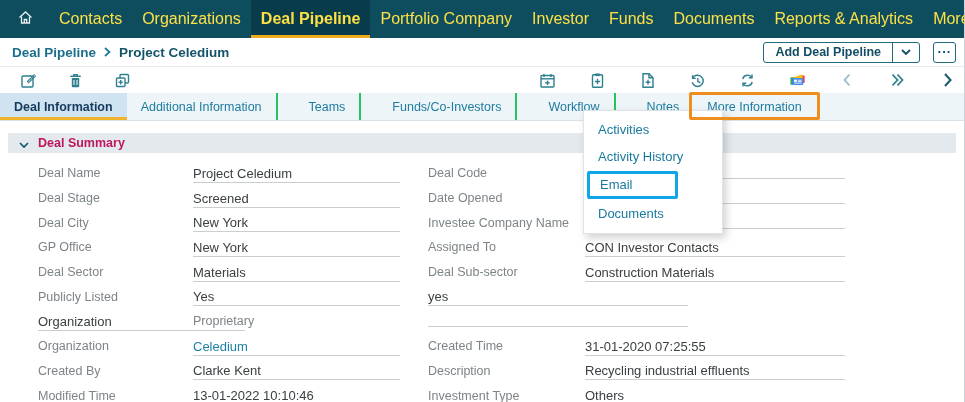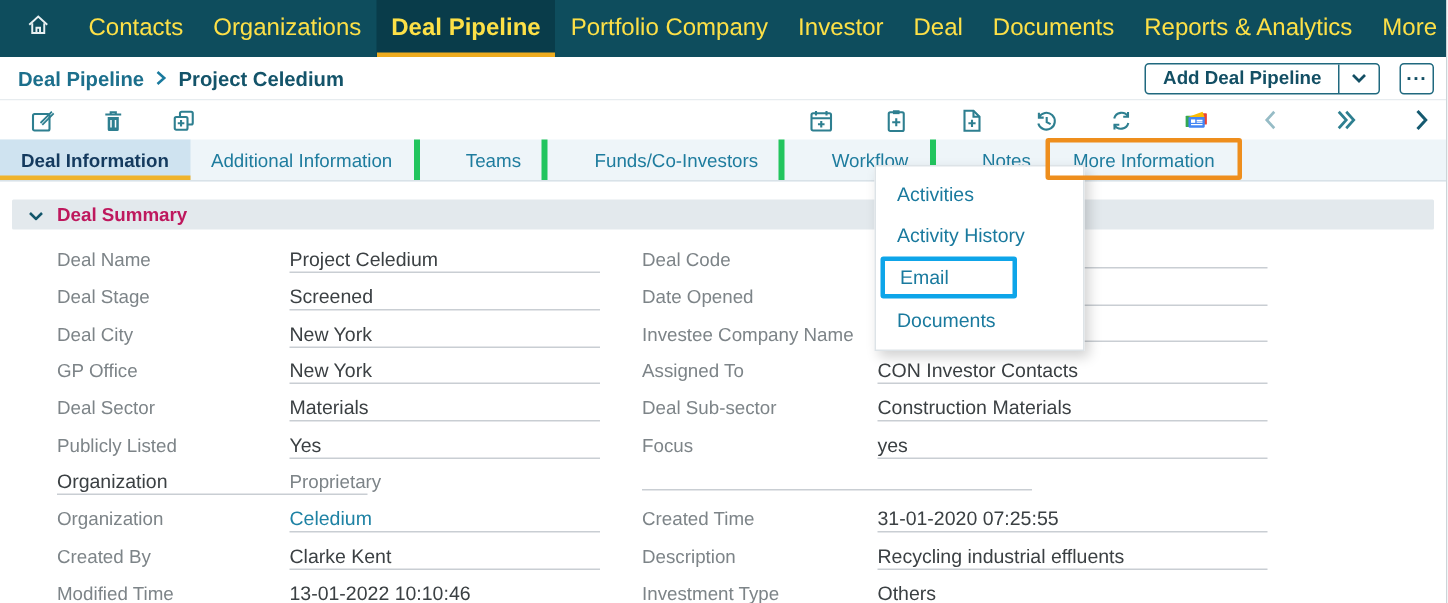--- a/index.html
+++ b/index.html
@@ -28,21 +28,21 @@
   
   .toolbar { height:26px; background:#fff; display:flex; align-items:center; padding:0 8px 0 20px; }
   .tool-left { display:flex; gap:30px; align-items:center; }
   .tool-right { margin-left:auto; display:flex; gap:33px; align-items:center; }
   .ticon { width:17px; height:17px; display:flex; align-items:center; justify-content:center; cursor:pointer; }
   .ticon svg { stroke:#2e7f90; fill:none; stroke-width:1.4; }
 
   
   .tabs { height:28px; background:#eef5f9; display:flex; align-items:stretch; font-size:12.5px; color:#1e7c9e; border-bottom:1px solid #d9e2e8; position:relative; }
   .tab { display:flex; align-items:center; padding:0 14px; cursor:pointer; white-space:nowrap; }
-  .tab.divider { border-left:4px solid #22c55e;padding-left:31px; }
+  .tab.divider { border-left:2px solid #22c55e;padding-left:31px; }
   .tab.active { background:#cfe3f0; color:#143a5e; font-weight:bold; box-shadow:inset 0 -3px 0 #efb32c; }
   .tab-more { position:relative; }
   .hl-box { position:absolute; border:3px solid #ee8e1d; border-radius:2px; pointer-events:none; z-index:30; }
   .tab-more .hl-box { left:-4px; right:-4px; top:-1px; bottom:0; }
 
   
   .dropdown { position:absolute; left:583px; top:110px; width:140px; background:#fff; border:1px solid #dde3e7; box-shadow:3px 4px 8px rgba(0,0,0,.18); z-index:20; padding:5px 0 6px; }
   .menu-item { padding:6px 14px; font-size:13px; color:#1a7a9e; cursor:pointer; }
   .email-wrap { display:inline-block; border:3px solid #0ea5e9; border-radius:2px; padding:3px 42px 4px 10px; margin:-5px 0 -5px -11px; }
 
@@ -80,21 +80,21 @@
     <div class="nav-item active">
         <span>Deal Pipeline</span>
       </div>
     <div class="nav-item">
         <span>Portfolio Company</span>
       </div>
     <div class="nav-item">
         <span>Investor</span>
       </div>
     <div class="nav-item">
-        <span>Deal</span>
+        <span>Funds</span>
       </div>
     <div class="nav-item">
         <span>Documents</span>
       </div>
     <div class="nav-item">
         <span>Reports &amp; Analytics</span>
       </div>
     <div class="nav-item">
       <span>More</span>
       <span><svg width="9" height="6" viewBox="0 0 9 6">
@@ -299,21 +299,20 @@
     </div>
     <div class="frow">
       <div class="flabel">Deal Sector</div>
       <div><span class="ul">Materials</span></div>
       <div class="flabel">Deal Sub-sector</div>
       <div><span class="ul r">Construction Materials</span></div>
     </div>
     <div class="frow">
       <div class="flabel">Publicly Listed</div>
       <div><span class="ul">Yes</span></div>
-      <div class="flabel">Focus</div>
       <div><span class="ul r">yes</span></div>
     </div>
     <div class="frow">
       <div><span class="ul">Organization</span></div>
       <div class="flabel">Proprietary</div>
       <div><span class="ul r"></span></div>
     </div>
     <div class="frow">
       <div class="flabel">Organization</div>
       <div><span class="ul link">Celedium</span></div>

